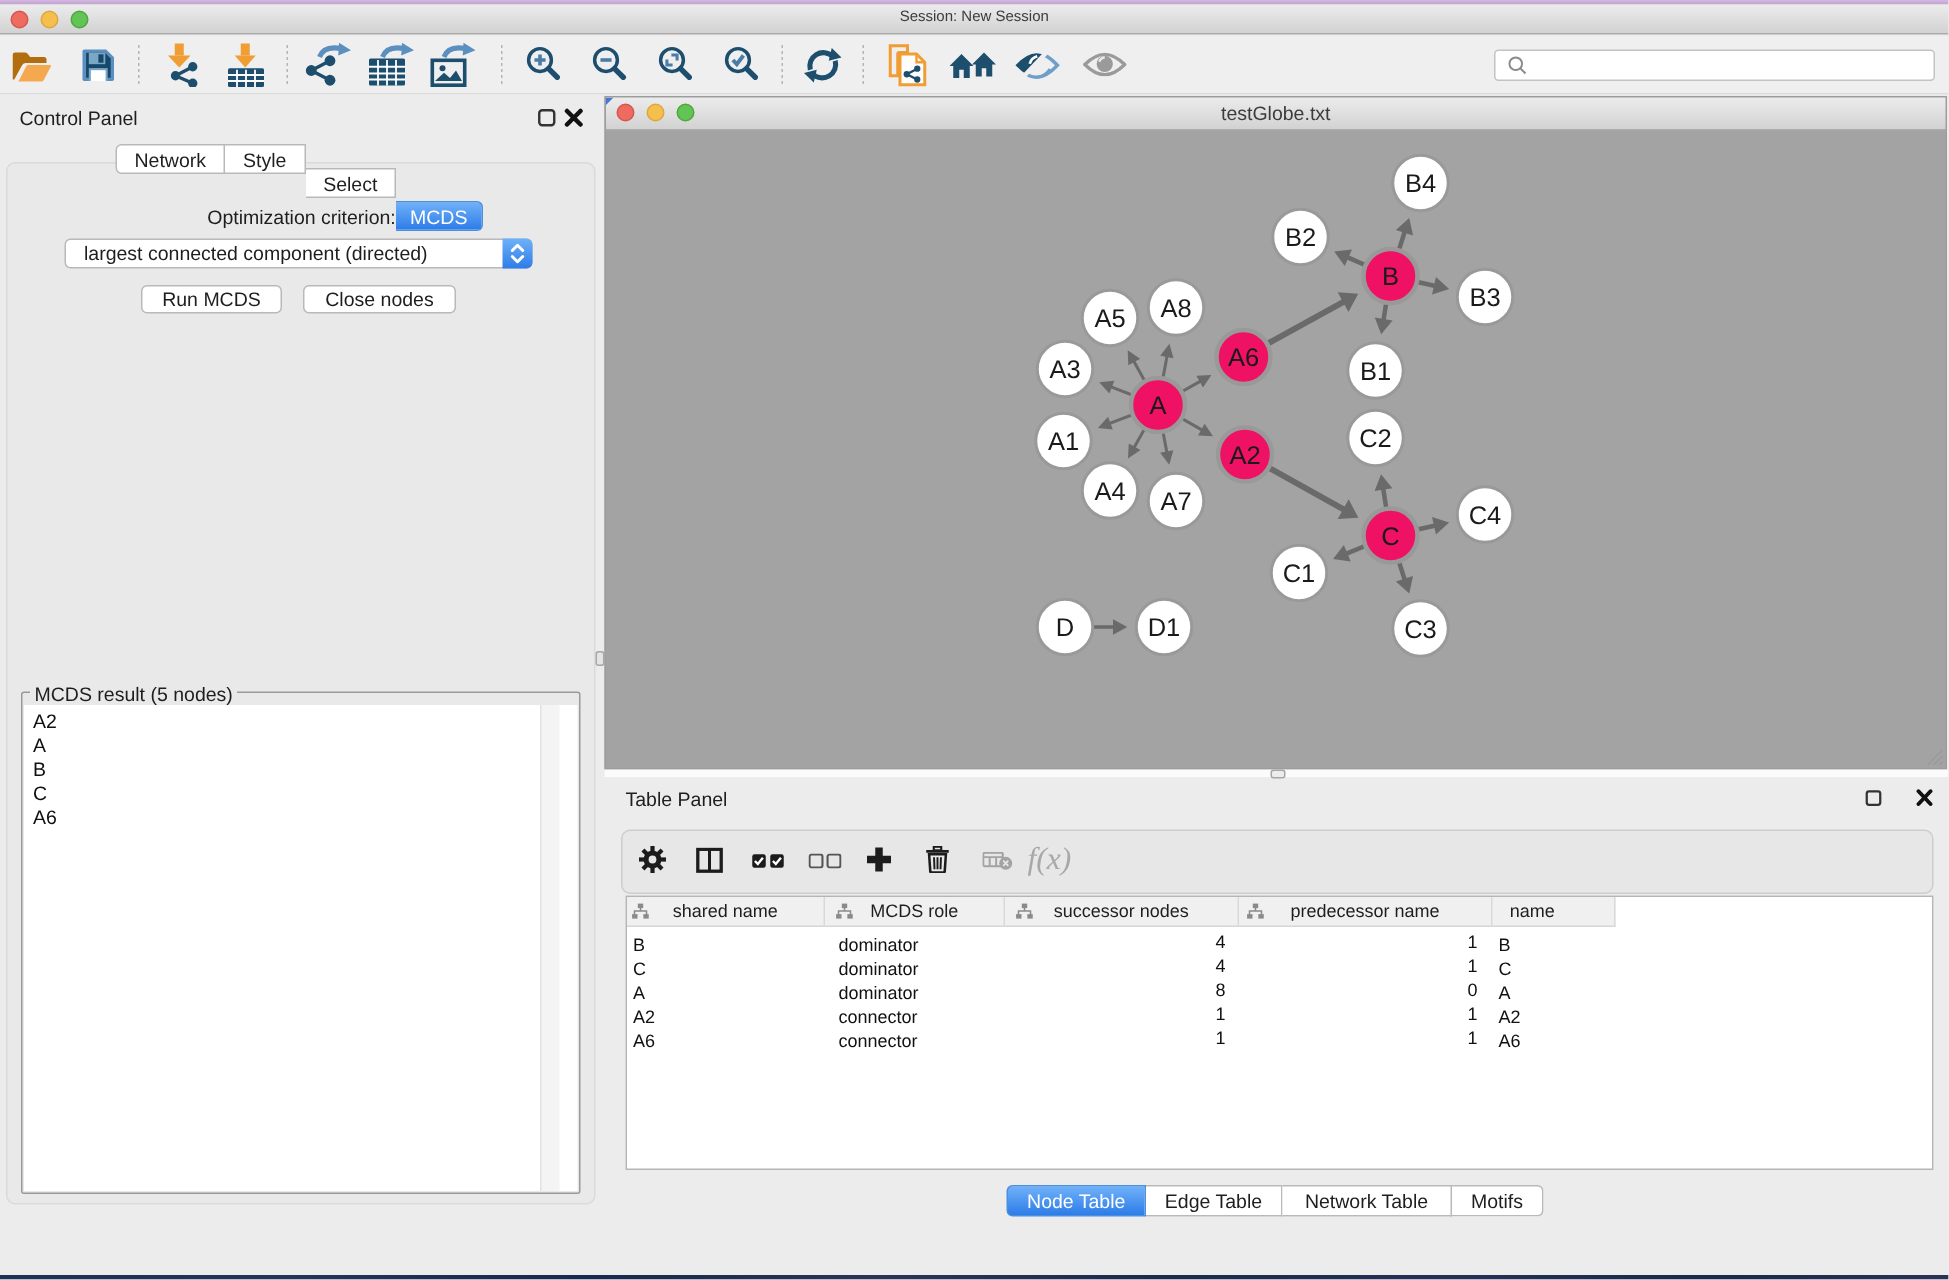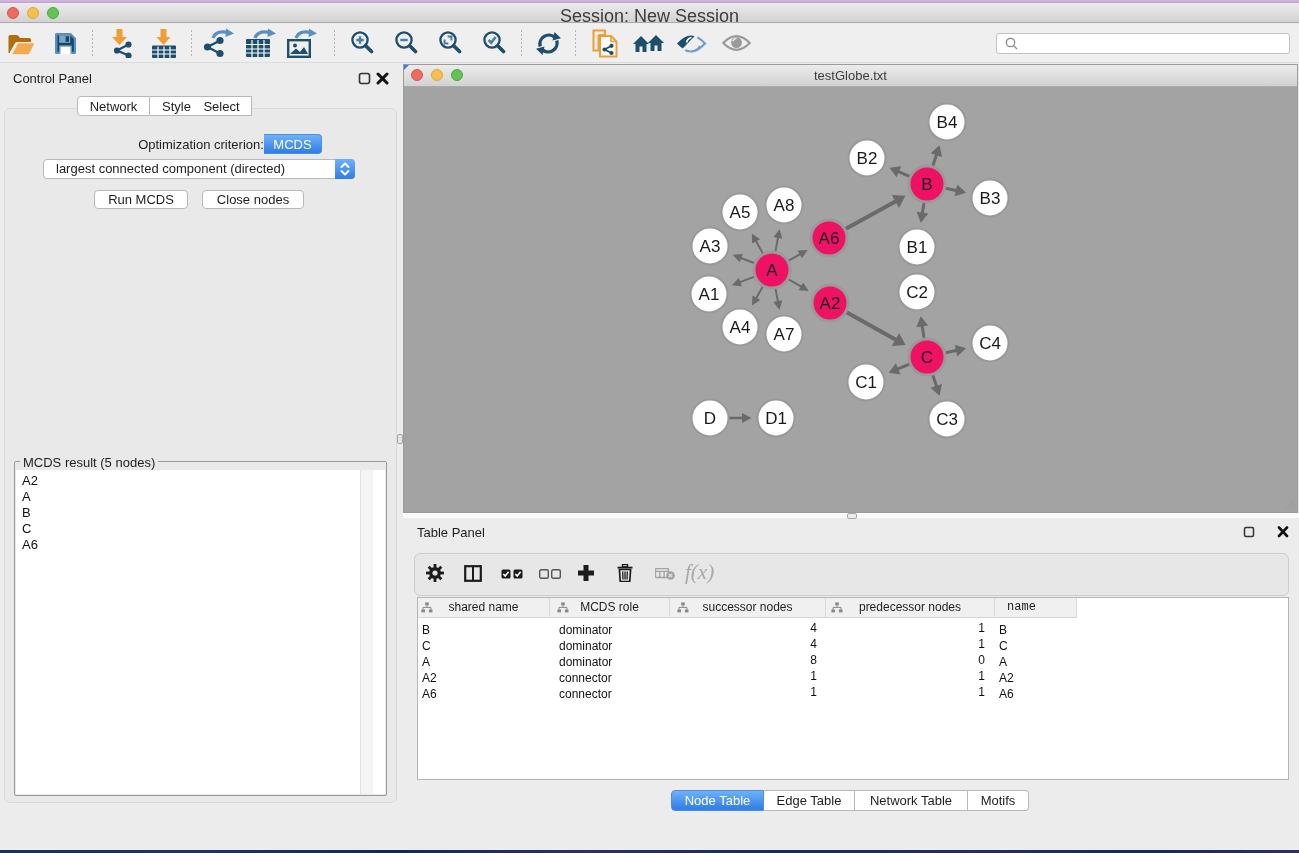--- a/index.html
+++ b/index.html
@@ -10,21 +10,21 @@
 
 
 #wall-top { left:0; top:0; width:1299px; height:3px; background:linear-gradient(#d5b9e2,#bfa0cf); }
 #wall-bottom { left:0; top:850px; width:1299px; height:3px;
   background:linear-gradient(90deg,#1c3058,#24335b 15%,#16294e 30%,#2c3359 45%,#1b2b50 60%,#253057 75%,#182a4e 88%,#2c3158 100%); }
 
 
 #titlebar { left:0; top:3px; width:1299px; height:20px;
   background:linear-gradient(#ececec,#d2d2d2); border-bottom:1px solid #ababab; }
 .tl { position:absolute; width:12px; height:12px; border-radius:50%; top:3.5px; }
-#titletext { position:absolute; width:100%; text-align:center; top:3px; font-size:18px; color:#3c3c3c; }
+#titletext { position:absolute; width:100%; text-align:center; top:3px; font-size:10px; color:#3c3c3c; }
 
 
 #toolbar { left:0; top:24px; width:1299px; height:39px; background:#efefef; border-bottom:1px solid #dcdcdc; }
 .tsep { position:absolute; top:6px; height:28px; width:1px;
   background-image:linear-gradient(#b5b5b5 50%, rgba(0,0,0,0) 50%); background-size:1px 4px; }
 .ticon { position:absolute; top:29px; }
 #searchbox { position:absolute; left:996px; top:9px; width:294px; height:21px; background:#fff;
   border:1px solid #c3c3c3; border-radius:3px; }
 
 
@@ -219,21 +219,21 @@
 
   <div class="abs" id="controlpanel">
     <div id="cp-title">Control Panel</div>
     <svg class="abs" style="left:358px;top:9px" width="32" height="14" viewBox="0 0 32 14">
       <rect x="1.5" y="1.5" width="10" height="10" rx="2" fill="none" stroke="#333" stroke-width="1.6"></rect>
       <path d="M20 2 L29 11 M29 2 L20 11" stroke="#111" stroke-width="3" stroke-linecap="round"></path>
     </svg>
     <div class="abs" id="cp-box"></div>
     <div class="tab" style="left:77px;width:73px;border-radius:4px 0 0 4px;">Network</div>
     <div class="tab" style="left:150px;width:54px;border-left:0;">Style</div>
-    <div class="tab" style="left:192px;width:60px;border-left:0;">Select</div>
+    <div class="tab" style="left:204px;width:60px;border-left:0;margin-top:16px;">Select</div>
     <div class="tab tabsel" style="left:264px;width:58px;border-radius:0 4px 4px 0;border-left:0;margin-top:38px;">MCDS</div>
 
     <div class="abs" style="left:0;top:74px;width:402px;text-align:center;font-size:13px;color:#1e1e1e;">Optimization criterion:</div>
     <div id="combo">largest connected component (directed)
       <div id="combo-btn">
         <svg width="20" height="20" viewBox="0 0 20 20">
           <path d="M6.5 8 L10 4.5 L13.5 8" fill="none" stroke="#fff" stroke-width="2" stroke-linecap="round" stroke-linejoin="round"></path>
           <path d="M6.5 12 L10 15.5 L13.5 12" fill="none" stroke="#fff" stroke-width="2" stroke-linecap="round" stroke-linejoin="round"></path>
         </svg>
       </div>
@@ -411,22 +411,22 @@
           <circle cx="15.5" cy="7.5" r="4.3" fill="#a3a3a3"></circle>
           <path d="M13.8,5.8 L17.2,9.2 M17.2,5.8 L13.8,9.2" stroke="#e7e7e7" stroke-width="1.2"></path>
         </svg>
         <div style="position:absolute;left:270px;top:6px;font-family:'Liberation Serif',serif;font-style:italic;font-size:21px;color:#a8a8a8;">f(x)</div>
       </div>
     <div id="tp-table">
       <div id="tp-header" style="width:659px;"></div>
       <div class="th" style="left:0;width:132px;">shared name</div>
       <div class="th" style="left:132px;width:120px;">MCDS role</div>
       <div class="th" style="left:252px;width:156px;">successor nodes</div>
-      <div class="th" style="left:408px;width:169px;">predecessor nodes</div>
-      <div class="th" style="left:577px;width:82px;padding-right:28px;font-family:Liberation Mono, monospace;">name</div>
+      <div class="th" style="left:408px;width:169px;">predecessor name</div>
+      <div class="th" style="left:577px;width:82px;padding-right:28px;">name</div>
         <svg style="position:absolute;left:3px;top:4px" width="12" height="11" viewBox="0 0 12 11">
           <rect x="4.2" y="0.4" width="3.6" height="3" fill="#8a8a8a"></rect>
           <path d="M6,3.4 V5.4 M2,7.6 V5.4 H10 V7.6" fill="none" stroke="#8a8a8a" stroke-width="1"></path>
           <rect x="0.4" y="7.4" width="3.6" height="3" fill="#8a8a8a"></rect>
           <rect x="7.9" y="7.4" width="3.6" height="3" fill="#8a8a8a"></rect>
         </svg>
         <svg style="position:absolute;left:139px;top:4px" width="12" height="11" viewBox="0 0 12 11">
           <rect x="4.2" y="0.4" width="3.6" height="3" fill="#8a8a8a"></rect>
           <path d="M6,3.4 V5.4 M2,7.6 V5.4 H10 V7.6" fill="none" stroke="#8a8a8a" stroke-width="1"></path>
           <rect x="0.4" y="7.4" width="3.6" height="3" fill="#8a8a8a"></rect>

